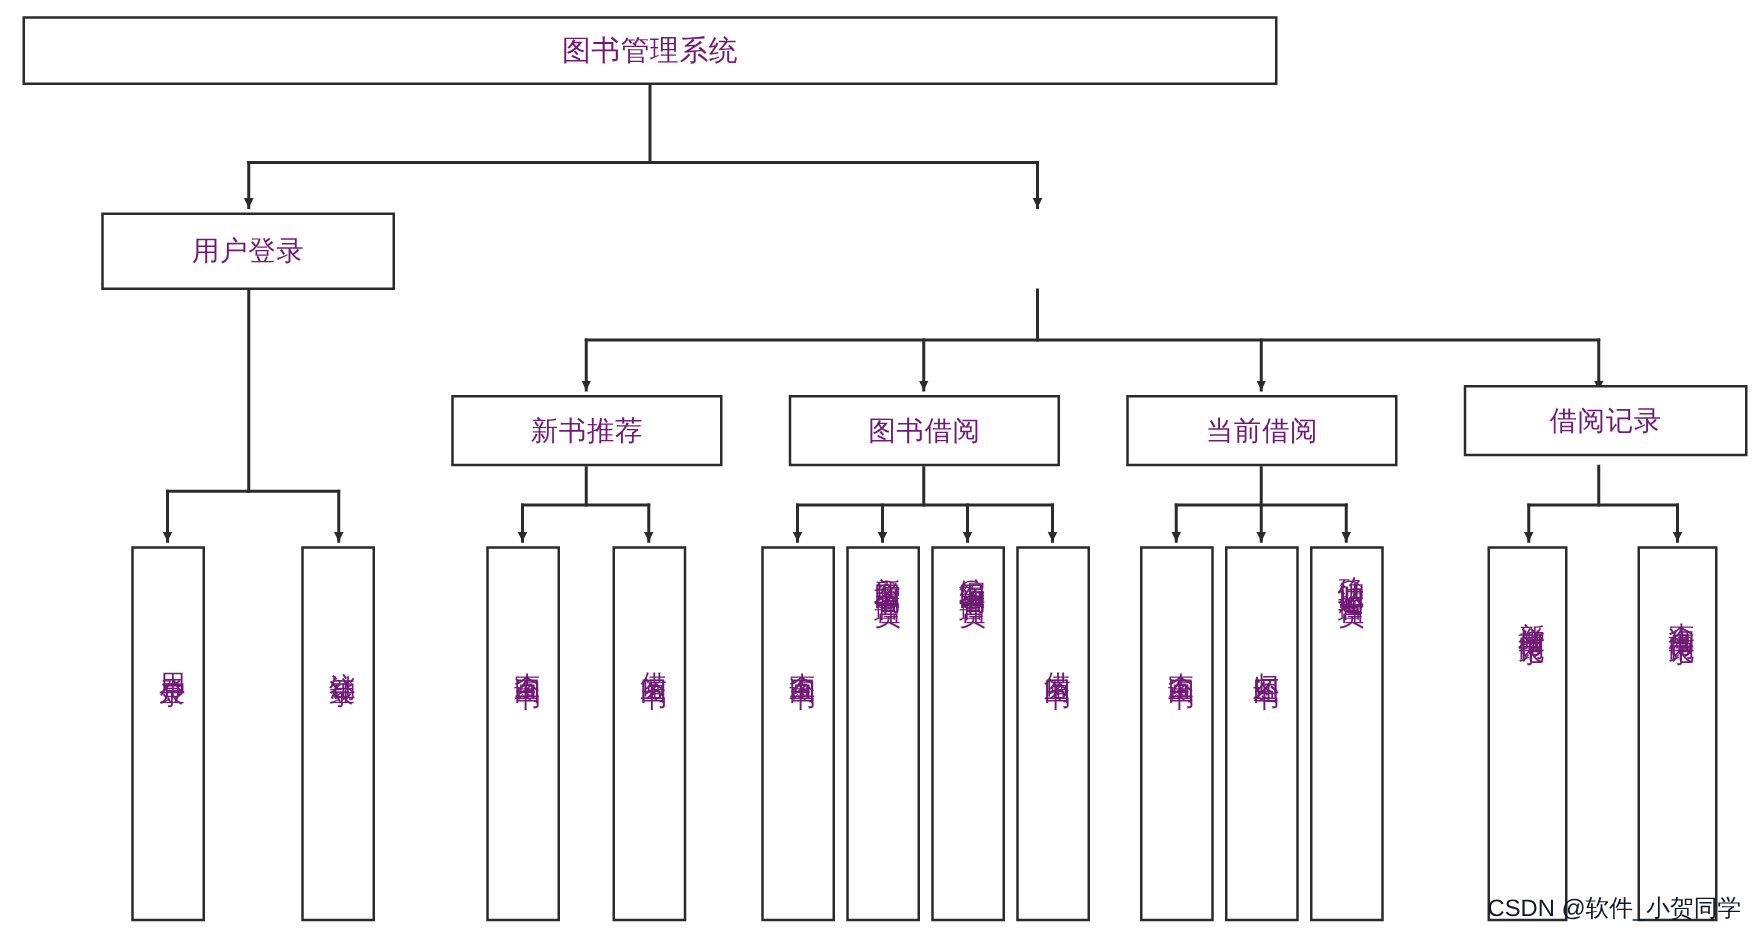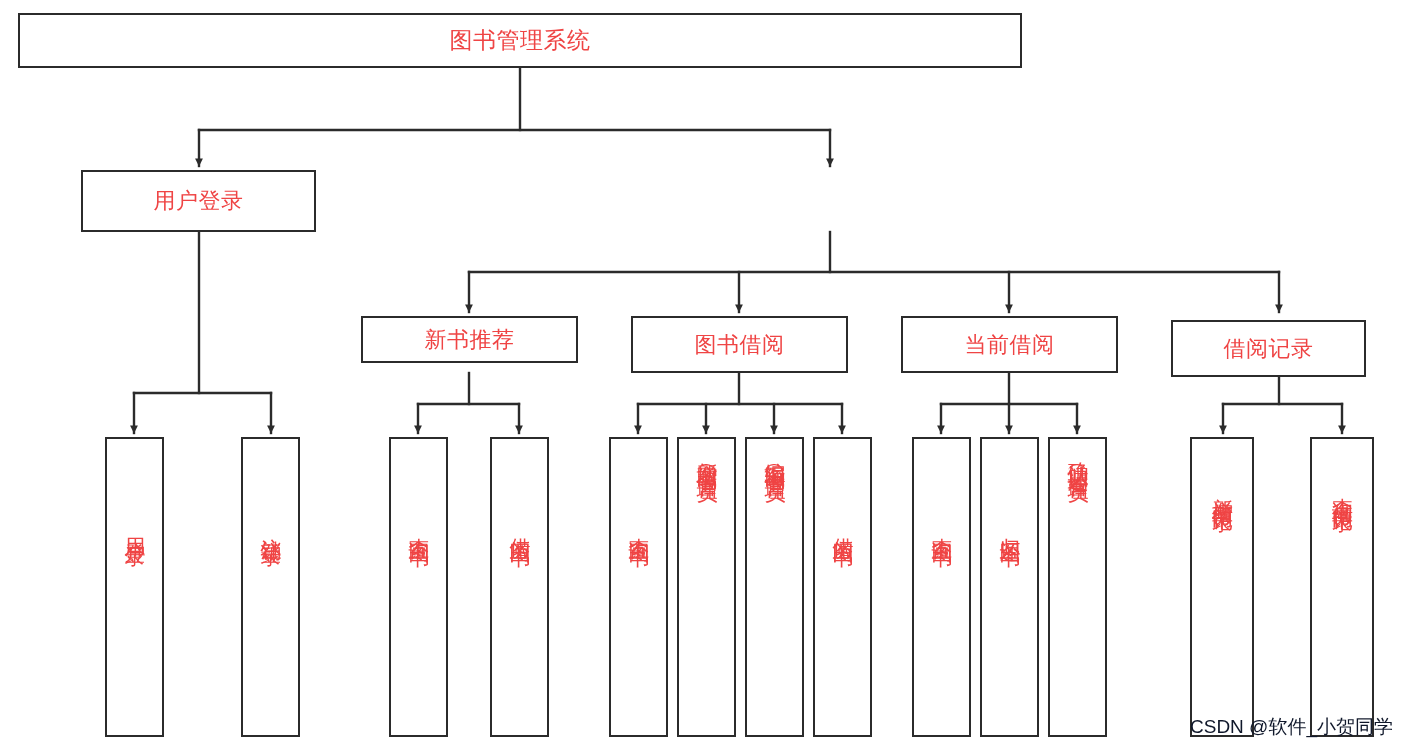--- a/index.html
+++ b/index.html
@@ -32,22 +32,22 @@
     position: absolute;
     box-sizing: border-box;
     background: #ffffff;
     border: 2px solid #2b2b2b;
     display: flex;
     align-items: center;
     justify-content: center;
     overflow: hidden;
   }
   .node-label {
-    color: #ef4444;
-    font-family: Liberation Serif, serif;
+    color: #701a75;
+    font-family: Liberation Mono, monospace;
     letter-spacing: 0.5px;
     white-space: nowrap;
   }
   .node-root .node-label { font-size: 23px; }
   .node-l1 .node-label { font-size: 22px; }
   .node-l2 .node-label { font-size: 22px; }
   .node-leaf {
     align-items: flex-start;
     justify-content: center;
     padding-top: 0;
@@ -126,30 +126,30 @@
   </svg>
 
   <div class="node-box node-root" style="left:18px; top:13px; width:1004px; height:55px;">
     <span class="node-label">图书管理系统</span>
   </div>
 
   <div class="node-box node-l1" style="left:81px; top:170px; width:235px; height:62px;">
     <span class="node-label">用户登录</span>
   </div>
 
-  <div class="node-box node-l2" style="left:361px; top:316px; width:217px; height:47px;">
+  <div class="node-box node-l2" style="left:361px; top:316px; width:217px; height:57px;">
     <span class="node-label">新书推荐</span>
   </div>
   <div class="node-box node-l2" style="left:901px; top:316px; width:217px; height:57px;">
     <span class="node-label">当前借阅</span>
   </div>
   <div class="node-box node-l2" style="left:631px; top:316px; width:217px; height:57px;">
     <span class="node-label">图书借阅</span>
   </div>
-  <div class="node-box node-l2" style="left:1171px; top:320px; width:195px; height:57px;">
+  <div class="node-box node-l2" style="left:1171px; top:308px; width:227px; height:57px;">
     <span class="node-label">借阅记录</span>
   </div>
 
   <div class="node-box node-leaf" style="left:105px; top:437px; width:59px; height:300px; padding-top:82px;">
     <span class="node-label">用户登录</span>
   </div>
   <div class="node-box node-leaf" style="left:241px; top:437px; width:59px; height:300px; padding-top:82px;">
     <span class="node-label">注销登录</span>
   </div>
 

